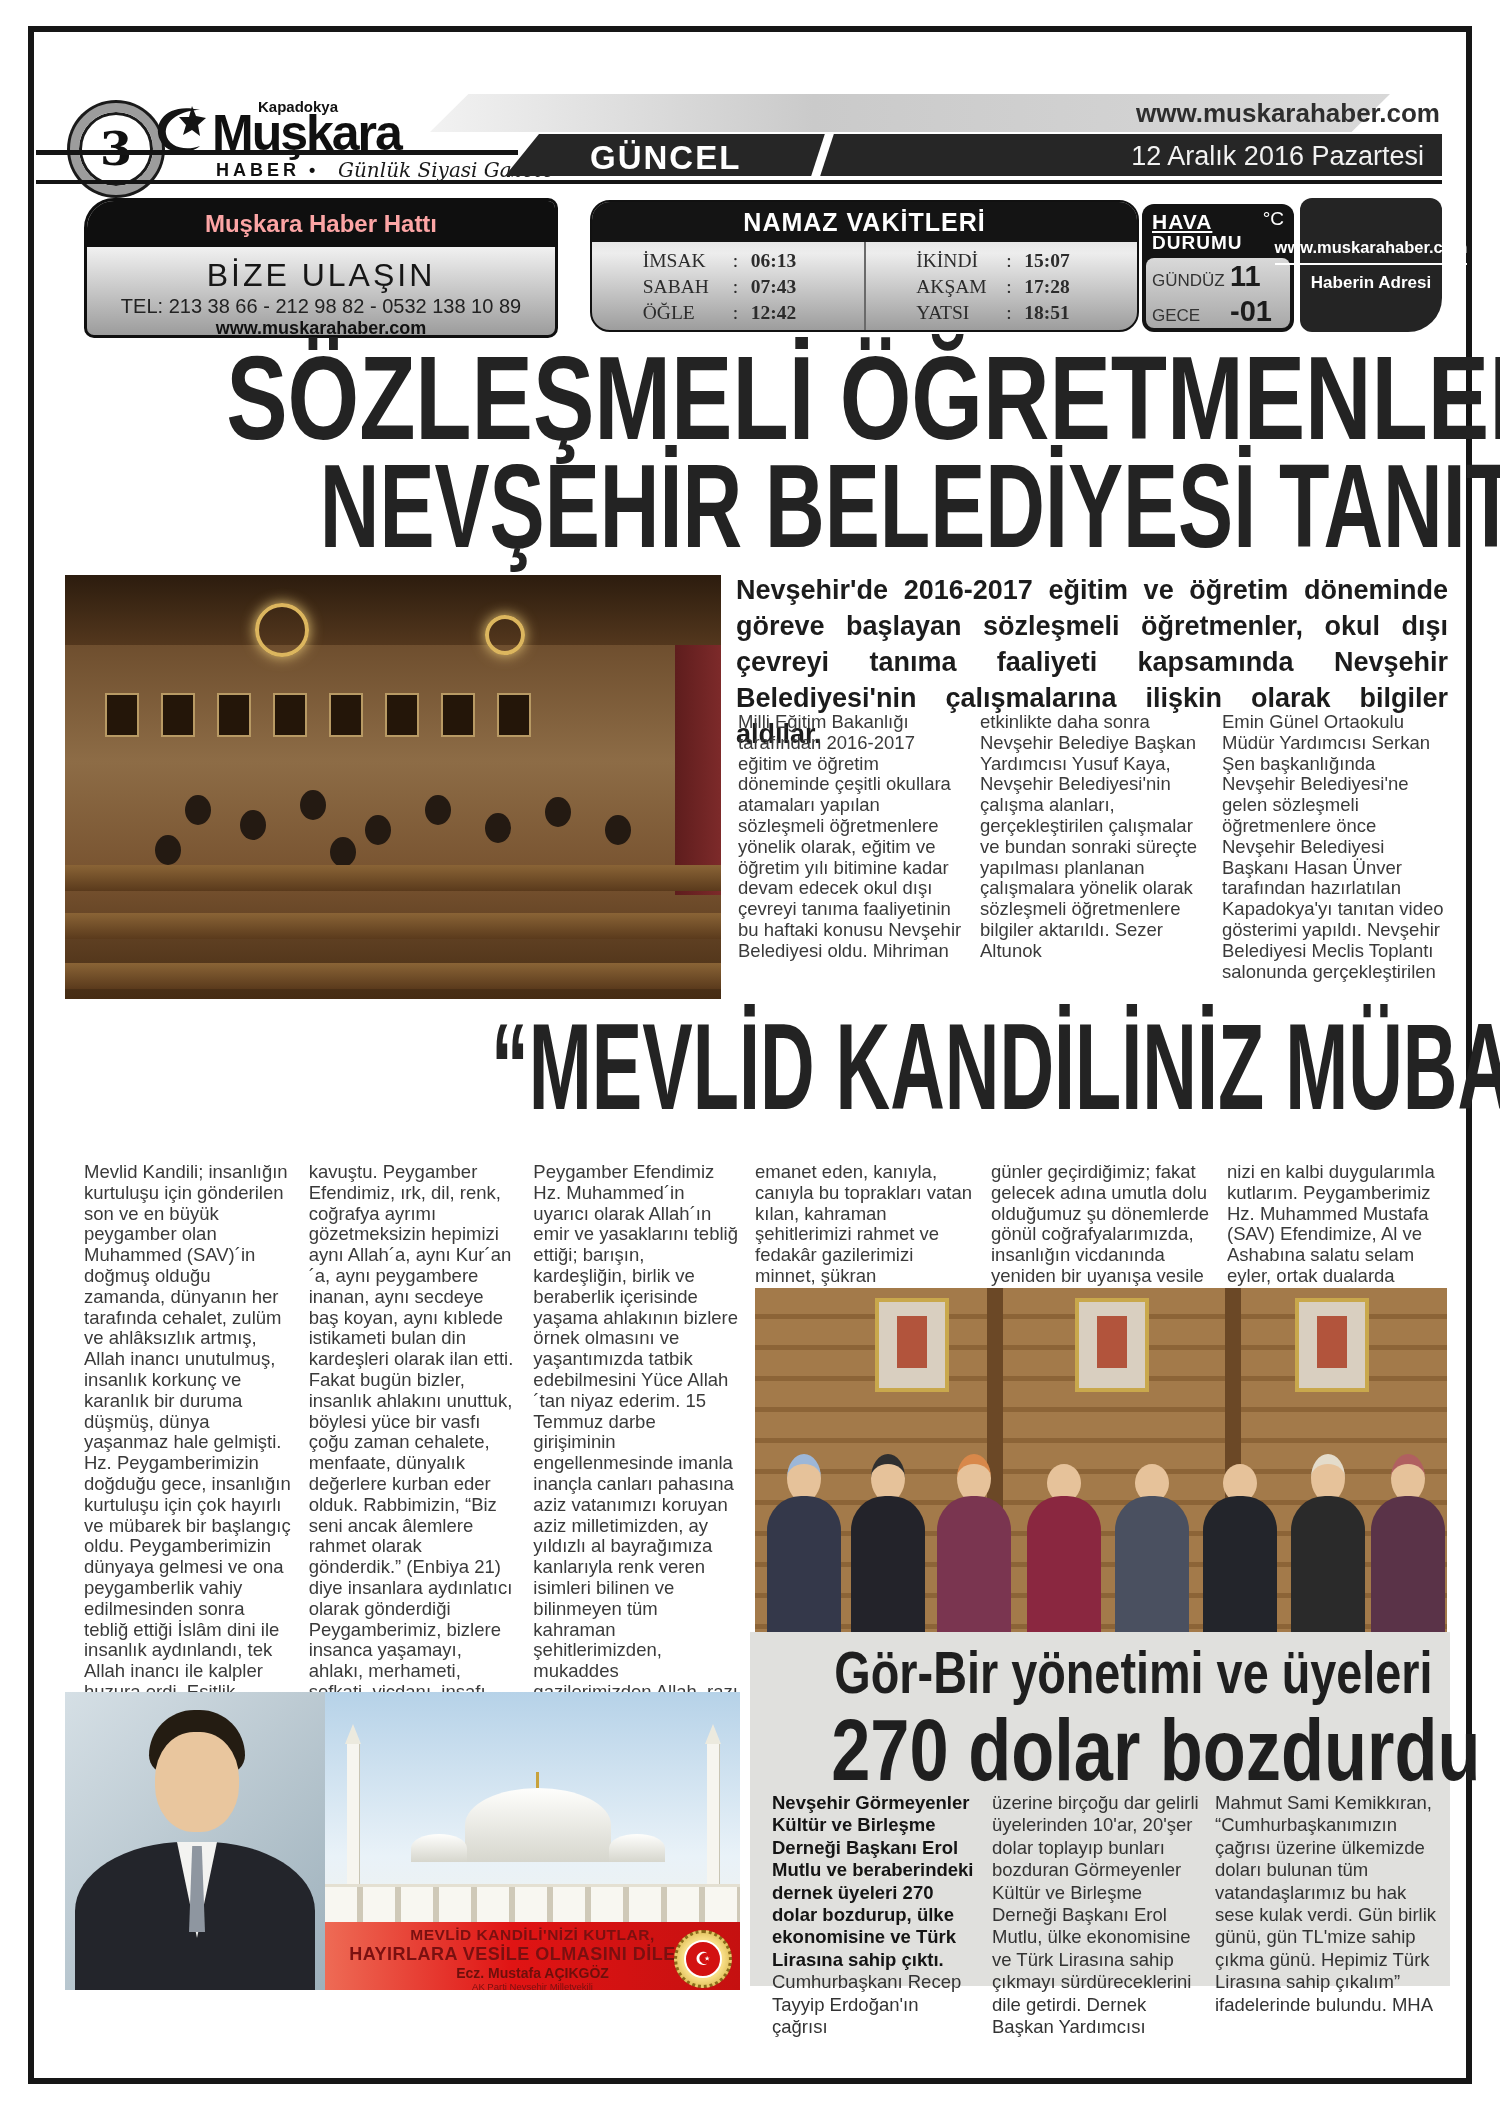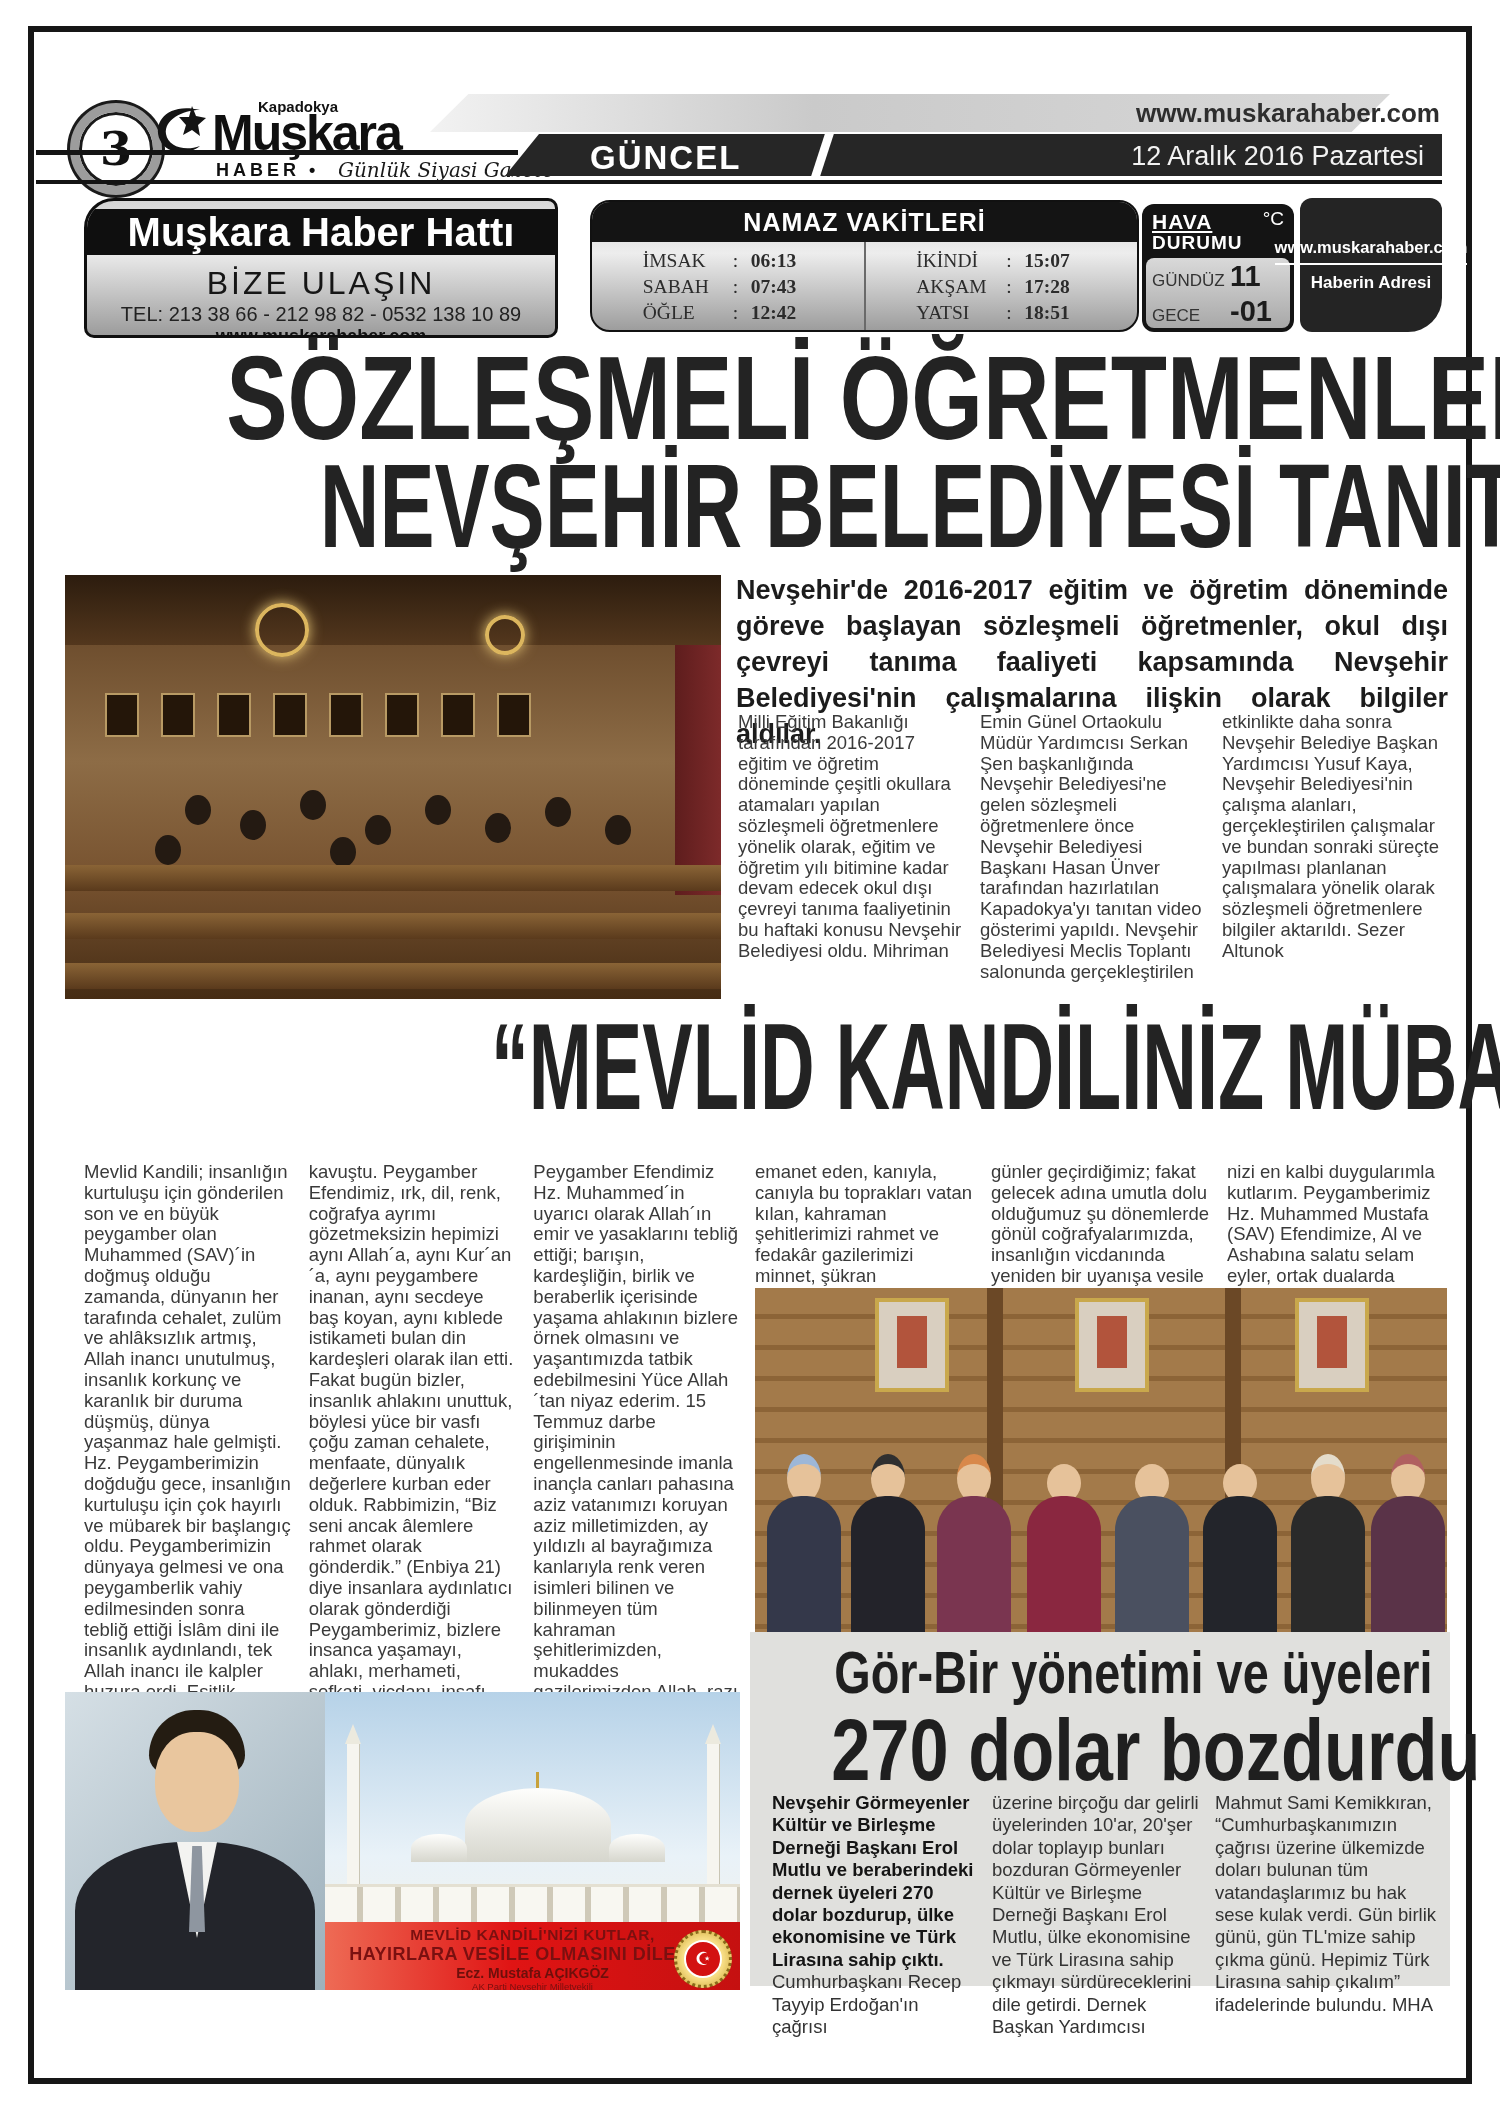--- a/index.html
+++ b/index.html
@@ -26,21 +26,21 @@
             clip-path:polygon(34px 0,100% 0,100% 100%,0 100%);}
   .section-label{left:590px;top:139px;font-size:33px;font-weight:800;letter-spacing:2px;color:#fff;}
   .band-gap{left:818px;top:134px;width:9px;height:42px;background:#fff;transform:skewX(-18deg);}
   .date-label{left:1000px;top:141px;width:424px;text-align:right;font-size:27px;color:#f2f2f2;}
   .rule-a{left:36px;top:150px;width:482px;height:5px;background:#141414;}
   .rule-b{left:36px;top:180px;width:1406px;height:4px;background:#141414;}
   
   .boxA{left:84px;top:198px;width:468px;height:134px;border:3px solid #0f0f0f;
         border-radius:30px 10px 10px 10px;overflow:hidden;background:linear-gradient(180deg,#d6d6d6,#f0f0f0 35%,#9c9c9c);}
   .boxA-hd{height:46px;background:#0f0f0f;display:flex;align-items:center;justify-content:center;
-           color:#ffffff;font-size:40px;font-weight:800;margin-top:8px;}
+           color:#fca5a5;font-size:24px;font-weight:800;}
   .boxA-sub{text-align:center;font-size:32px;font-weight:400;letter-spacing:3px;color:#161616;margin-top:10px;}
   .boxA-tel{text-align:center;font-size:20px;color:#222;margin-top:1px;}
   .boxA-web{text-align:center;font-size:18px;font-weight:bold;color:#111;}
   .boxB{left:590px;top:200px;width:545px;height:128px;border-radius:20px;overflow:hidden;
         background:linear-gradient(180deg,#cdcdcd,#ededed 40%,#9d9d9d);border:2px solid #111;}
   .boxB-hd{height:40px;background:#141414;display:flex;align-items:center;justify-content:center;
            color:#fff;font-size:25px;font-weight:800;letter-spacing:1px;}
   .boxB-body{display:flex;height:88px;font-family:Liberation Serif, serif;}
   .boxB-col{flex:1;padding-top:6px;}
   .boxB-col + .boxB-col{border-left:2px solid #6a6a6a;}
@@ -260,22 +260,22 @@
     <div class="head" style="left:90px;top:260px"></div>
     <div class="head" style="left:265px;top:262px"></div>
     <div class="pew" style="top:290px"></div>
     <div class="pew" style="top:338px"></div>
     <div class="pew" style="top:388px"></div>
   </div>
 
   <div class="abs intro">Nevşehir'de 2016-2017 eğitim ve öğretim döneminde göreve başlayan sözleşmeli öğretmenler, okul dışı çevreyi tanıma faaliyeti kapsamında Nevşehir Belediyesi'nin çalışmalarına ilişkin olarak bilgiler aldılar.</div>
   <div class="abs cols a1cols">
     <div class="col">Milli Eğitim Bakanlığı tarafından 2016-2017 eğitim ve öğretim döneminde çeşitli okullara atamaları yapılan sözleşmeli öğretmenlere yönelik olarak, eğitim ve öğretim yılı bitimine kadar devam edecek okul dışı çevreyi tanıma faaliyetinin bu haftaki konusu Nevşehir Belediyesi oldu. Mihriman</div>
+    <div class="col">etkinlikte daha sonra Nevşehir Belediye Başkan Yardımcısı Yusuf Kaya, Nevşehir Belediyesi'nin çalışma alanları, gerçekleştirilen çalışmalar ve bundan sonraki süreçte yapılması planlanan çalışmalara yönelik olarak sözleşmeli öğretmenlere bilgiler aktarıldı. Sezer Altunok</div>
     <div class="col">Emin Günel Ortaokulu Müdür Yardımcısı Serkan Şen başkanlığında Nevşehir Belediyesi'ne gelen sözleşmeli öğretmenlere önce Nevşehir Belediyesi Başkanı Hasan Ünver tarafından hazırlatılan Kapadokya'yı tanıtan video gösterimi yapıldı. Nevşehir Belediyesi Meclis Toplantı salonunda gerçekleştirilen</div>
-    <div class="col">etkinlikte daha sonra Nevşehir Belediye Başkan Yardımcısı Yusuf Kaya, Nevşehir Belediyesi'nin çalışma alanları, gerçekleştirilen çalışmalar ve bundan sonraki süreçte yapılması planlanan çalışmalara yönelik olarak sözleşmeli öğretmenlere bilgiler aktarıldı. Sezer Altunok</div>
   </div>
 
   <div class="abs h2wrap">
     <div class="h2line"><span class="cond" style="transform:scaleX(.62)">“MEVLİD KANDİLİNİZ MÜBAREK OLSUN”</span></div>
   </div>
 
   <div class="abs cols a2colsL">
     <div class="col">Mevlid Kandili; insanlığın kurtuluşu için gönderilen son ve en büyük peygamber olan Muhammed (SAV)´in doğmuş olduğu zamanda, dünyanın her tarafında cehalet, zulüm ve ahlâksızlık artmış, Allah inancı unutulmuş, insanlık korkunç ve karanlık bir duruma düşmüş, dünya yaşanmaz hale gelmişti. Hz. Peygamberimizin doğduğu gece, insanlığın kurtuluşu için çok hayırlı ve mübarek bir başlangıç oldu. Peygamberimizin dünyaya gelmesi ve ona peygamberlik vahiy edilmesinden sonra tebliğ ettiği İslâm dini ile insanlık aydınlandı, tek Allah inancı ile kalpler huzura erdi. Eşitlik, adalet ve kardeşlik anlayışı dünyaya hâkim oldu. Allah ve Resulü´ne inanan toplumlar gerçek huzura</div>
     <div class="col">kavuştu. Peygamber Efendimiz, ırk, dil, renk, coğrafya ayrımı gözetmeksizin hepimizi aynı Allah´a, aynı Kur´an´a, aynı peygambere inanan, aynı secdeye baş koyan, aynı kıblede istikameti bulan din kardeşleri olarak ilan etti. Fakat bugün bizler, insanlık ahlakını unuttuk, böylesi yüce bir vasfı çoğu zaman cehalete, menfaate, dünyalık değerlere kurban eder olduk. Rabbimizin, “Biz seni ancak âlemlere rahmet olarak gönderdik.” (Enbiya 21) diye insanlara aydınlatıcı olarak gönderdiği Peygamberimiz, bizlere insanca yaşamayı, ahlakı, merhameti, şefkati, vicdanı, insafı, affı, sabrı ve hoşgörüyü öğretti. Cennet vatanımızda, kutlu coğrafyamızda, Halep´te, Kudüs´te ve tüm dünyada</div>
     <div class="col">Peygamber Efendimiz Hz. Muhammed´in uyarıcı olarak Allah´ın emir ve yasaklarını tebliğ ettiği; barışın, kardeşliğin, birlik ve beraberlik içerisinde yaşama ahlakının bizlere örnek olmasını ve yaşantımızda tatbik edebilmesini Yüce Allah´tan niyaz ederim. 15 Temmuz darbe girişiminin engellenmesinde imanla inançla canları pahasına aziz vatanımızı koruyan aziz milletimizden, ay yıldızlı al bayrağımıza kanlarıyla renk veren isimleri bilinen ve bilinmeyen tüm kahraman şehitlerimizden, mukaddes gazilerimizden Allah, razı olsun. Bu vesileyle; ülkemizin bağımsızlığı, milletimizin birliği ve bütünlüğü uğruna canlarını hiçe sayarak ölüme koşan, bu mukaddes toprakları bize</div>

